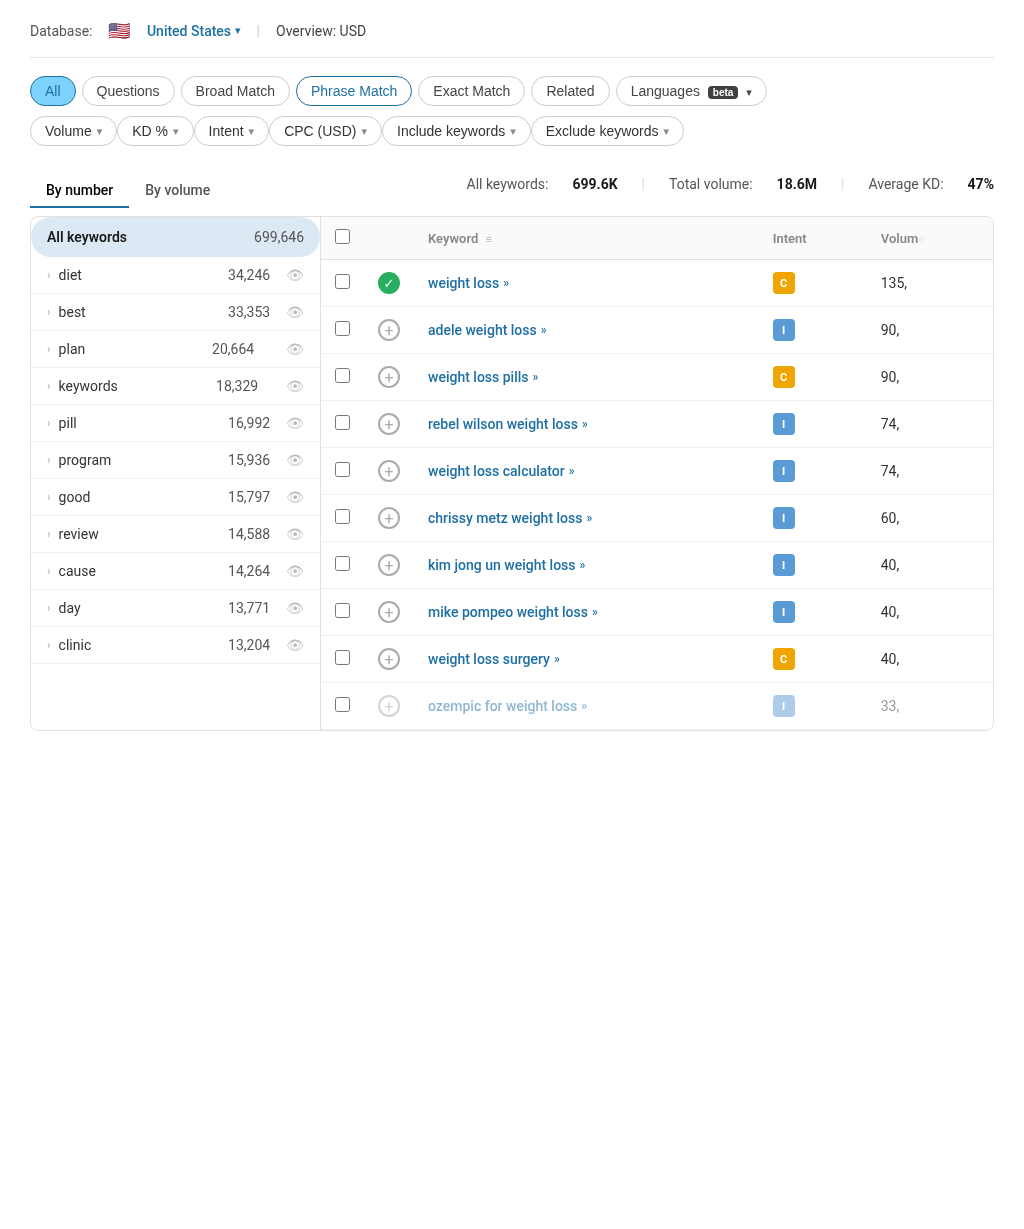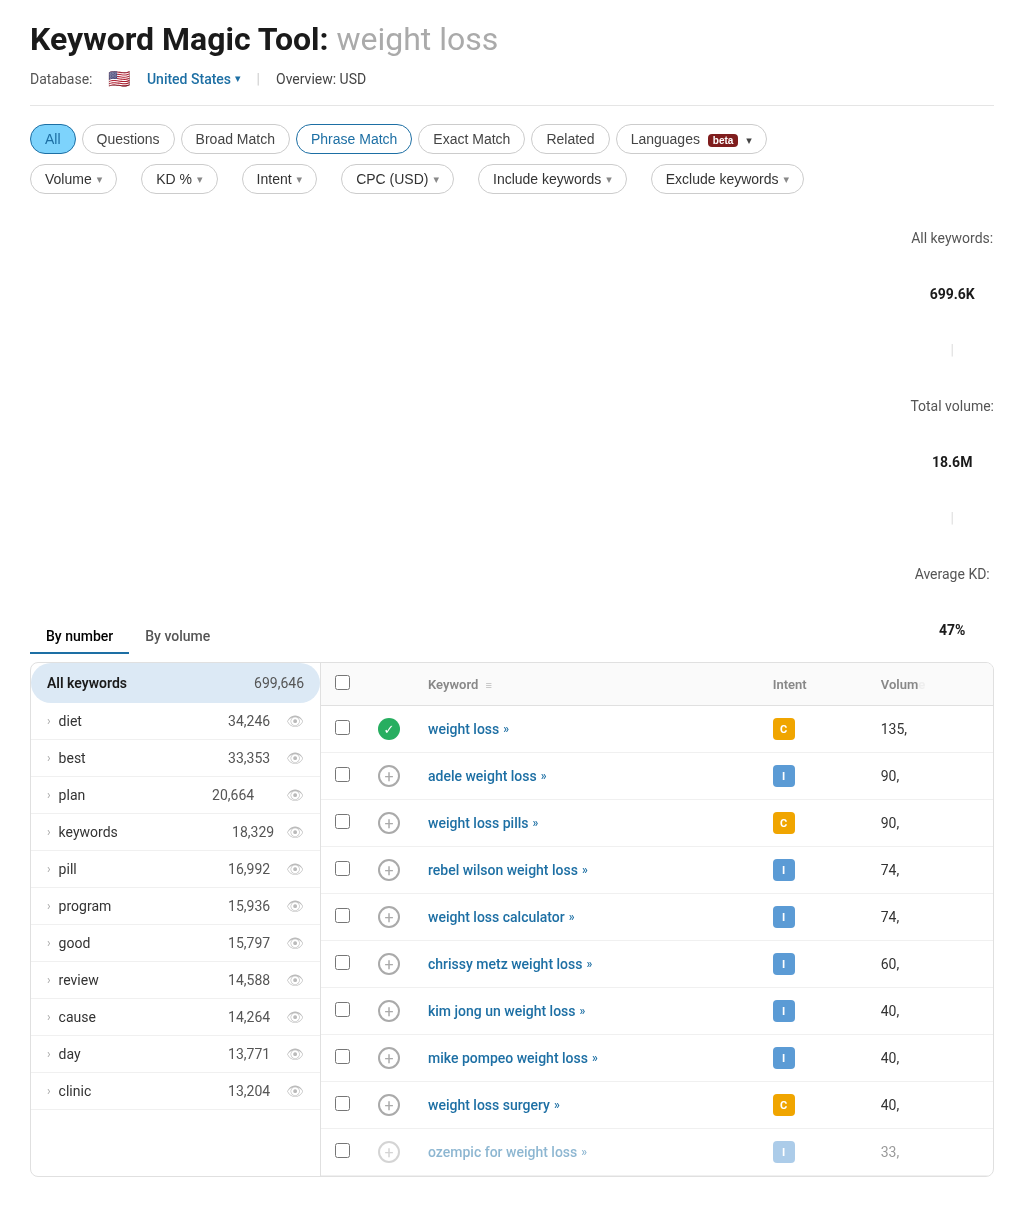--- a/index.html
+++ b/index.html
@@ -26,36 +26,36 @@
     
     .tabs-row { display: flex; gap: 6px; align-items: center; flex-wrap: wrap; margin-bottom: 10px; }
     .tab-btn {
       padding: 6px 14px; border: 1.5px solid #ccc; border-radius: 20px;
       background: #fff; cursor: pointer; font-size: 14px; color: #444;
       font-weight: 500; white-space: nowrap;
     }
     .tab-btn.active { border-color: #1d6fa4; color: #1d6fa4; background: #fff; }
     .tab-btn.all { background: #7dd3fc; border-color: #1d6fa4; color: #1d6fa4; }
     .tab-btn .beta-badge {
-      background: #7f1d1d; color: #fff; font-size: 10px; font-weight: 700;
+      background: #404040; color: #fff; font-size: 10px; font-weight: 700;
       padding: 1px 5px; border-radius: 4px; margin-left: 4px; vertical-align: middle;
     }
     .tab-btn .chevron { margin-left: 4px; font-size: 11px; }
 
     
-    .filter-row { display: flex; gap: 24px; flex-wrap: wrap; margin-bottom: 36px; }
+    .filter-row { display: flex; gap: 0; flex-wrap: wrap; margin-bottom: 28px; }
     .filter-btn {
       padding: 6px 14px; border: 1.5px solid #ccc; border-radius: 20px;
       background: #fff; cursor: pointer; font-size: 14px; color: #333;
       display: flex; align-items: center; gap: 5px; font-weight: 500;
     }
     .filter-btn .chevron { font-size: 11px; color: #888; }
 
     
-    .stats-row { display: flex; gap: 40px; align-items: center; margin-bottom: 16px; font-size: 14px; color: #555; flex-direction: column; }
+    .stats-row { display: flex; gap: 24px; align-items: center; margin-bottom: 16px; font-size: 14px; color: #555; }
     .stats-row .stat-val { font-weight: 700; color: #1a1a1a; }
 
     
     .view-tabs { display: flex; gap: 0; margin-bottom: 0; }
     .view-tab {
       padding: 8px 16px; cursor: pointer; font-size: 14px; color: #555;
       border-bottom: 2px solid transparent; font-weight: 500;
     }
     .view-tab.active { color: #000000; border-bottom: 2px solid #1d6fa4; }
 
@@ -110,24 +110,20 @@
     .volume-val { font-size: 14px; color: #333; }
 
     .sort-icon { margin-left: 4px; color: #bbb; font-size: 11px; }
   </style>
 </head>
 <body>
 
 <div class="page">
 
 
-  <h1 class="page-title">
-    <span>Keyword Magic Tool:</span>
-    <span class="subtitle">weight loss</span>
-  </h1>
 
   <div class="db-row">
     <span class="db-label">Database:</span>
     <span class="flag">🇺🇸</span>
     <span class="db-link">
       <span>United States</span>
       <span class="chevron">▾</span>
     </span>
     <span class="separator">|</span>
     <span>Overview: USD</span>
@@ -228,21 +224,21 @@
     <div style="display:flex;align-items:center;gap:24px;">
       <span class="item-count">20,664</span>
       <span class="eye-icon">👁</span>
     </div>
   </div>
           <div class="sidebar-item">
     <div class="sidebar-item-left">
       <span class="chevron-r">›</span>
       <span class="item-name">keywords</span>
     </div>
-    <div style="display:flex;align-items:flex-end;gap:4px;">
+    <div style="display:flex;align-items:flex-end;gap:20px;">
       <span class="item-count">18,329</span>
       <span class="eye-icon">👁</span>
     </div>
   </div>
           <div class="sidebar-item">
     <div class="sidebar-item-left">
       <span class="chevron-r">›</span>
       <span class="item-name">pill</span>
     </div>
     <div style="display:flex;align-items:center;gap:8px;">

